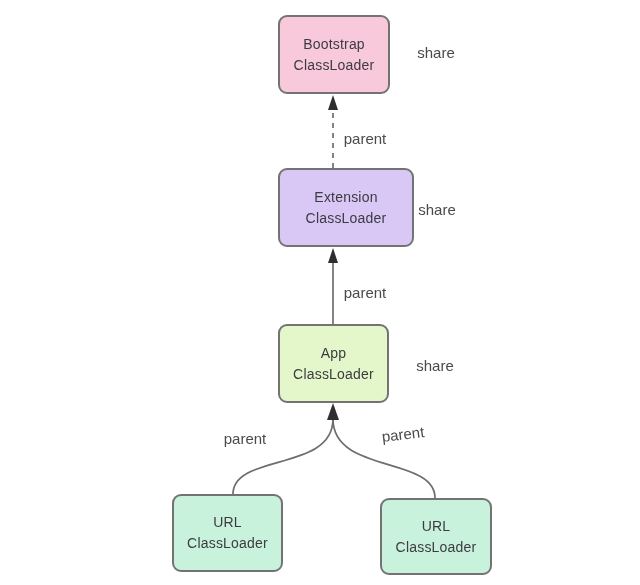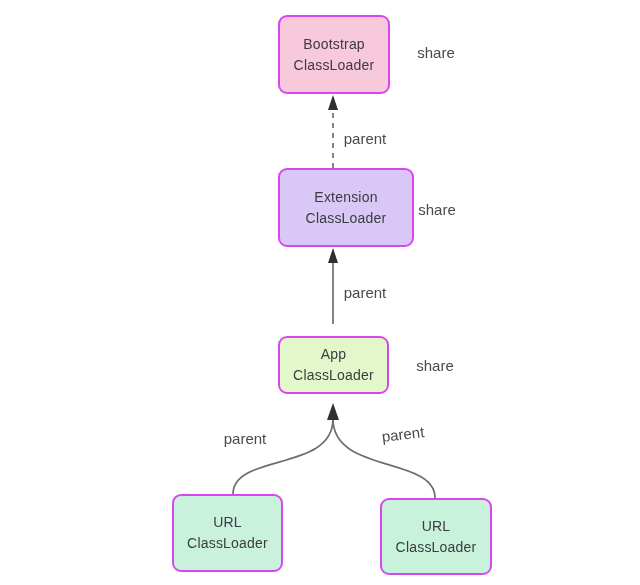--- a/index.html
+++ b/index.html
@@ -24,35 +24,35 @@
   .edges path {
     fill: none;
     stroke-width: 1.7;
   }
   .edges path.dashed {
     stroke-dasharray: 5 5;
   }
   .node {
     position: absolute;
     box-sizing: border-box;
-    border: 2px solid #d946ef;
+    border: 2px solid #737373;
     border-radius: 9px;
     display: flex;
     flex-direction: column;
     align-items: center;
     justify-content: center;
     text-align: center;
     font-size: 14px;
     line-height: 21px;
     letter-spacing: 0.2px;
     color: #3b3b41;
   }
   .node-bootstrap { left: 278px; top: 15px;  width: 112px; height: 79px; }
   .node-extension { left: 278px; top: 168px; width: 136px; height: 79px; }
-  .node-app       { left: 278px; top: 324px; width: 111px; height: 58px; margin-top: 12px; }
+  .node-app       { left: 278px; top: 324px; width: 111px; height: 79px; }
   .node-url-left  { left: 172px; top: 494px; width: 111px; height: 78px; }
   .node-url-right { left: 380px; top: 498px; width: 112px; height: 77px; }
   .edge-label, .share-label {
     position: absolute;
     transform: translate(-50%, -50%);
     font-size: 15px;
     color: #4a4a4a;
     white-space: nowrap;
   }
   .lbl-share-bootstrap { left: 436px; top: 52px;  }

